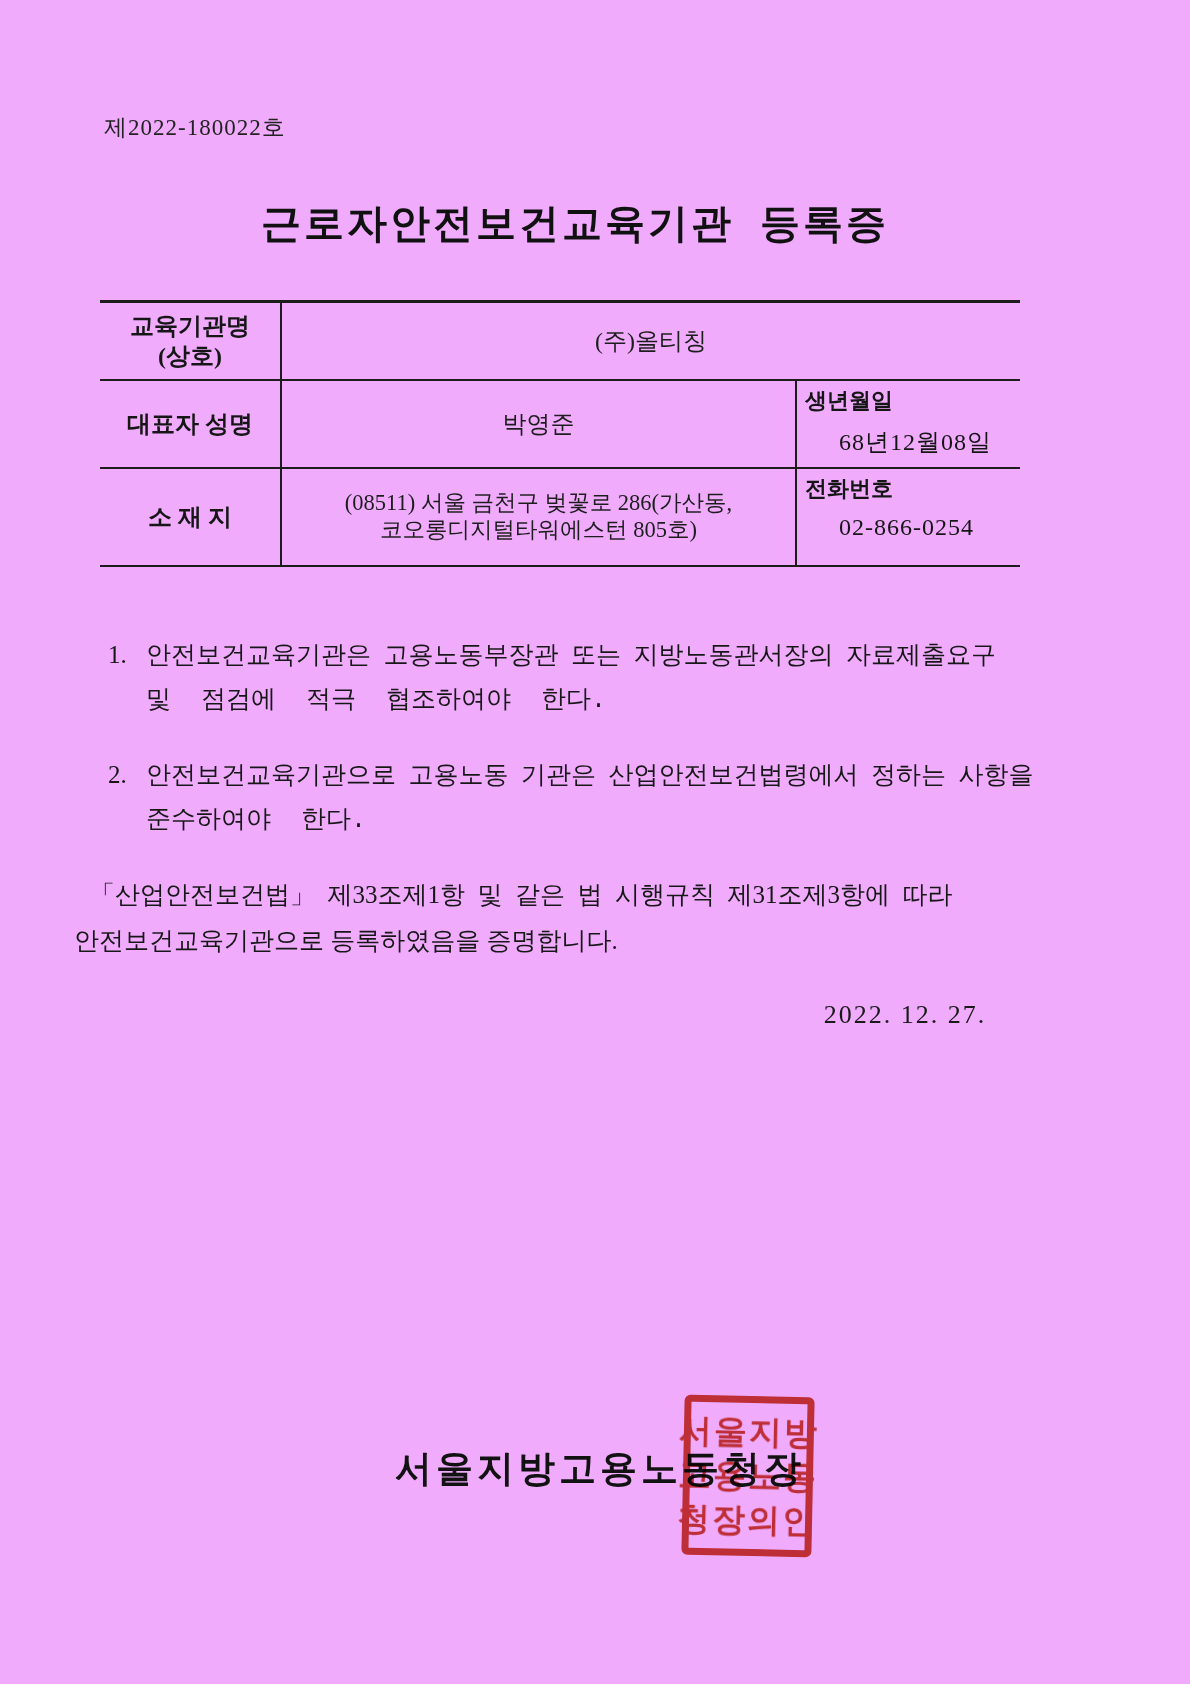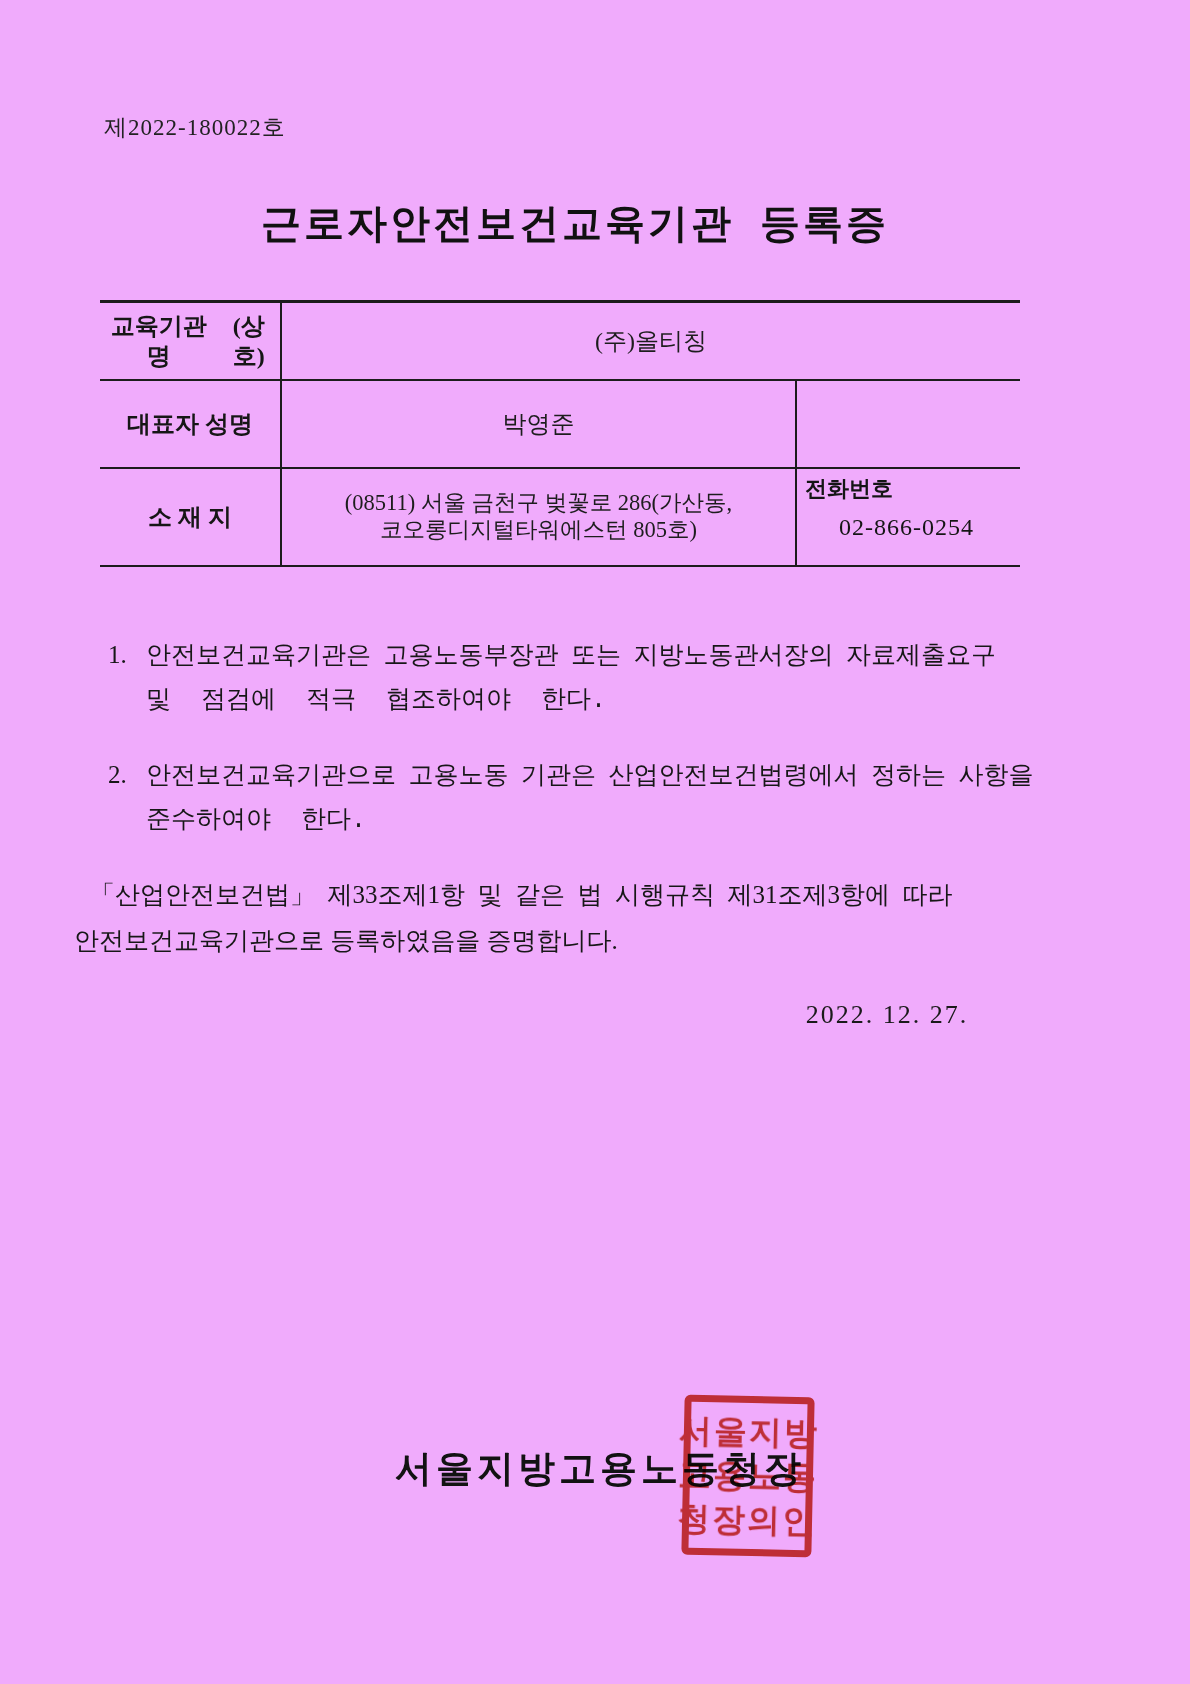--- a/index.html
+++ b/index.html
@@ -28,21 +28,21 @@
   .cert-table{
     position:absolute;left:100px;top:300px;width:920px;
     border-top:3px solid #1c1c1c;
     border-bottom:2px solid #1c1c1c;
   }
   .t-row{display:flex;border-bottom:2px solid #1c1c1c;}
   .t-row:last-child{border-bottom:none;}
   .t-label{
     width:180px;flex:0 0 180px;
     border-right:2px solid #1c1c1c;
-    display:flex;flex-direction:row;align-items:center;justify-content:center;
+    display:flex;flex-direction:column;align-items:center;justify-content:center;
     font-size:24px;font-weight:bold;line-height:1.25;color:#161616;
     text-align:center;
   }
   .row-1{height:76px;}
   .row-2{height:86px;}
   .row-3{height:96px;}
   .t-value{
     flex:1;display:flex;flex-direction:column;align-items:center;justify-content:center;
     font-size:24px;color:#1d1d1d;text-align:center;line-height:1.18;
   }
@@ -64,21 +64,21 @@
   .clause .c-line{display:flex;line-height:46px;}
   .clause .c-num{width:38px;flex:0 0 38px;}
   .clause .c-text{flex:1;white-space:pre-wrap;}
   .clause .c-cont{padding-left:38px;white-space:pre-wrap;font-family:Liberation Mono, monospace;}
   .clause-1{top:632px;}
   .clause-2{top:752px;}
   .closing{position:absolute;left:74px;top:872px;width:950px;font-size:25px;color:#171717;line-height:46px;}
   .closing .cl-1{padding-left:16px;white-space:pre-wrap;}
   .closing .cl-2{white-space:pre-wrap;}
   .issue-date{
-    position:absolute;left:772px;top:1000px;width:230px;
+    position:absolute;left:790px;top:1000px;width:230px;
     text-align:center;font-size:26px;letter-spacing:2px;color:#1a1a1a;white-space:pre;
   }
   
   .signer{
     position:absolute;left:0;top:1444px;width:1200px;
     text-align:center;font-size:37px;font-weight:bold;
     letter-spacing:4px;color:#121212;
   }
   .stamp{
     position:absolute;left:683px;top:1396px;width:116px;height:146px;
@@ -110,20 +110,24 @@
       <div class="t-label">
         <span>교육기관명</span>
         <span>(상호)</span>
       </div>
       <div class="t-value">(주)올티칭</div>
     </div>
 
     <div class="t-row row-2">
       <div class="t-label">대표자 성명</div>
       <div class="t-mid">박영준</div>
+      <div class="t-side">
+        <span class="side-label">생년월일</span>
+        <span class="side-value">68년12월08일</span>
+      </div>
     </div>
 
     <div class="t-row row-3">
       <div class="t-label">소 재 지</div>
       <div class="t-mid">
         <span class="addr">(08511) 서울 금천구 벚꽃로 286(가산동,</span>
         <span class="addr">코오롱디지털타워에스턴 805호)</span>
       </div>
       <div class="t-side">
         <span class="side-label">전화번호</span>

